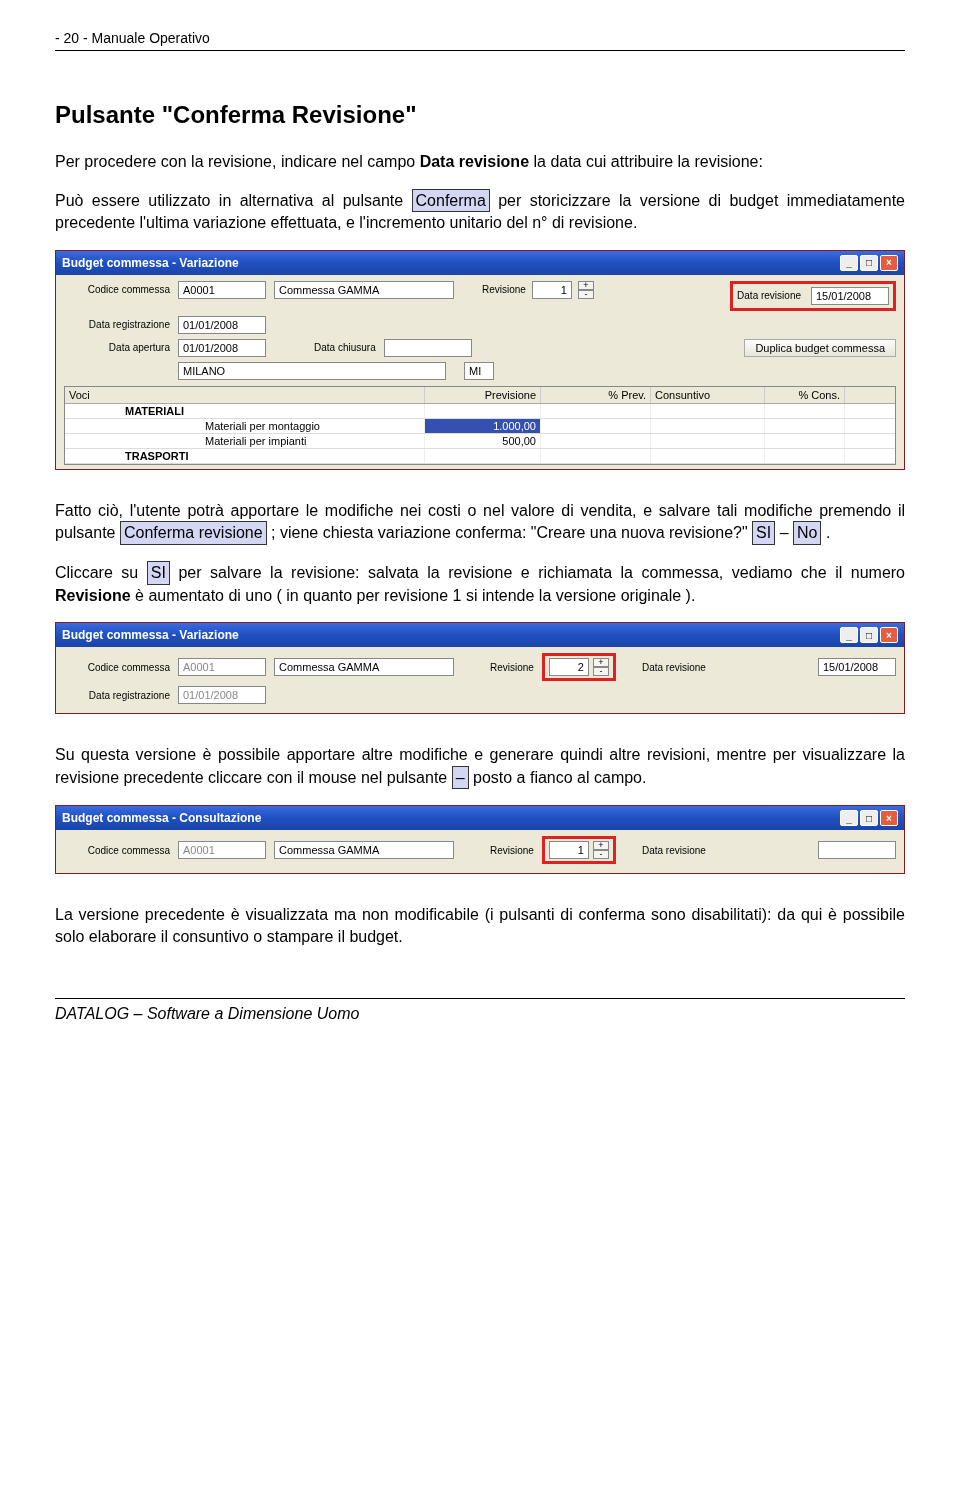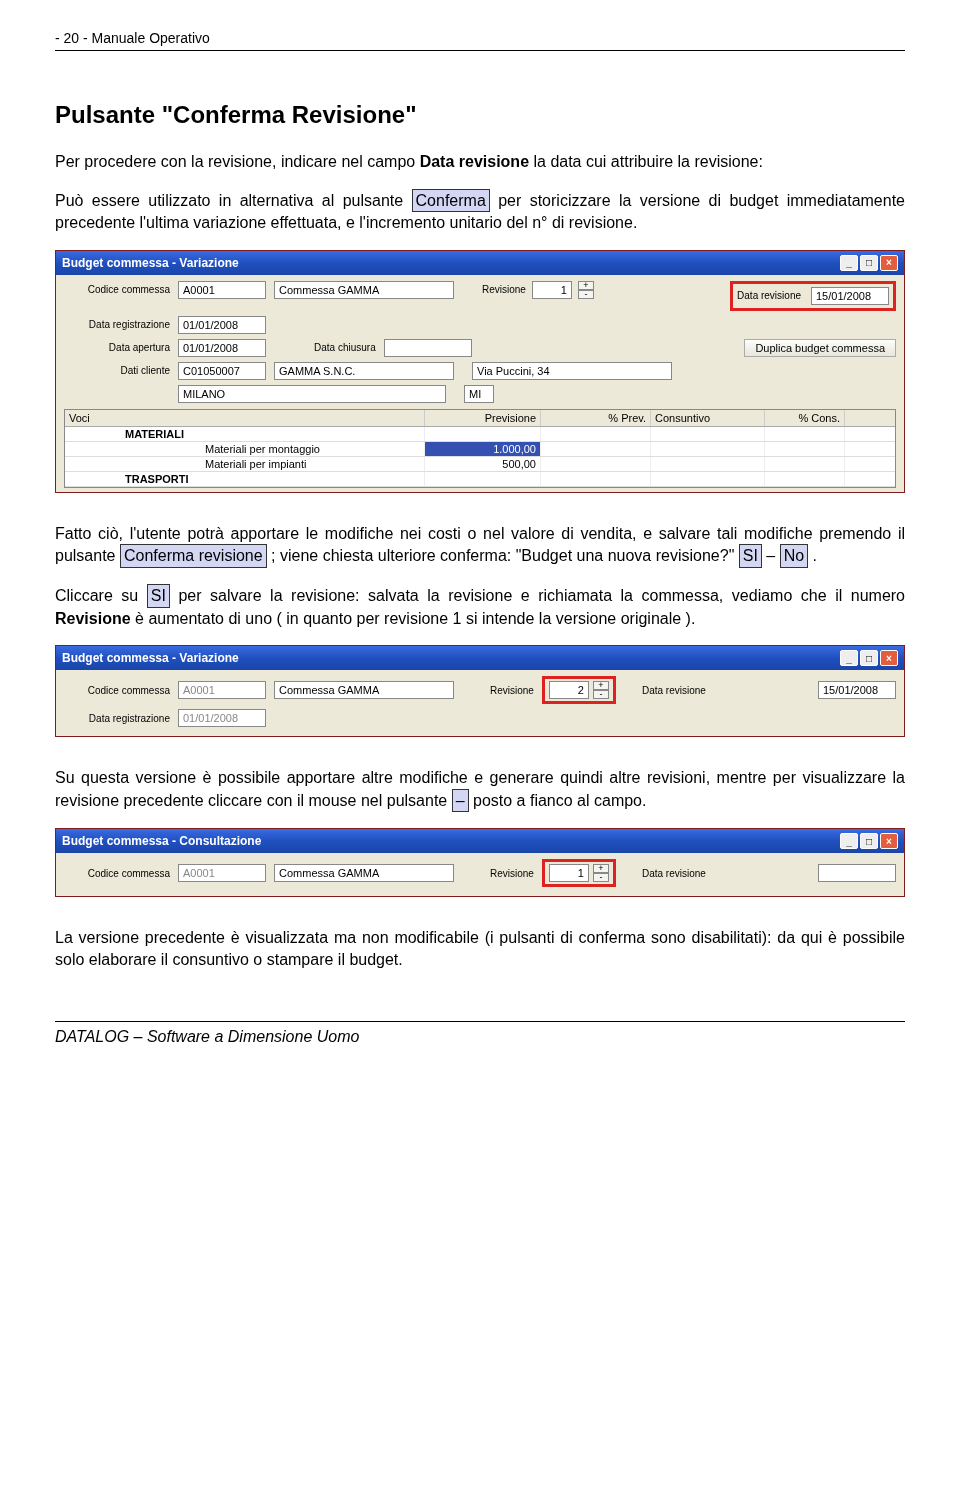--- a/index.html
+++ b/index.html
@@ -206,26 +206,20 @@
       </div>
 
       <div class="frow">
         <span class="flabel" style="width:106px;">Data apertura</span>
         <div class="finput" style="width:88px;">01/01/2008</div>
         <span class="flabel" style="margin-left:40px;">Data chiusura</span>
         <div class="finput" style="width:88px;"></div>
         <div style="margin-left:auto;" class="dup-btn">Duplica budget commessa</div>
       </div>
 
-      <div class="frow">
-        <span class="flabel" style="width:106px;">Dati cliente</span>
-        <div class="finput" style="width:88px;">C01050007</div>
-        <div class="finput" style="width:180px;">GAMMA S.N.C.</div>
-        <div class="finput" style="width:200px; margin-left:10px;">Via Puccini, 34</div>
-      </div>
 
       <div class="frow">
         <span class="flabel" style="width:106px;"></span>
         <div class="finput" style="width:268px;">MILANO</div>
         <div class="finput" style="width:30px; margin-left:10px;">MI</div>
       </div>
 
       <div class="grid" style="margin-top:6px;">
         <div class="grid-hdr">
           <div class="col-voci">Voci</div>
@@ -260,21 +254,21 @@
           <div class="col-prev"></div>
           <div class="col-pprev"></div>
           <div class="col-cons"></div>
           <div class="col-pcons"></div>
         </div>
       </div>
     </div>
   </div>
 
   <p class="body">
-    <span>Fatto ciò, l'utente potrà apportare le modifiche nei costi o nel valore di vendita, e salvare tali modifiche premendo il pulsante </span><span class="hlbox">Conferma revisione</span><span> ; viene chiesta ulteriore conferma: "Budget una nuova revisione?" </span><span class="hlbox">SI</span><span> – </span><span class="hlbox">No</span><span> .</span>
+    <span>Fatto ciò, l'utente potrà apportare le modifiche nei costi o nel valore di vendita, e salvare tali modifiche premendo il pulsante </span><span class="hlbox">Conferma revisione</span><span> ; viene chiesta variazione conferma: "Creare una nuova revisione?" </span><span class="hlbox">SI</span><span> – </span><span class="hlbox">No</span><span> .</span>
   </p>
 
   <p class="body">
     <span>Cliccare su </span><span class="hlbox">SI</span><span> per salvare la revisione: salvata la revisione e richiamata la commessa, vediamo che il numero </span><span class="bold">Revisione</span><span> è aumentato di uno ( in quanto per revisione 1 si intende la versione originale ).</span>
   </p>
 
   <div class="win">
     <div class="titlebar">
       <span>Budget commessa - Variazione</span>
       <div class="winctrls">

